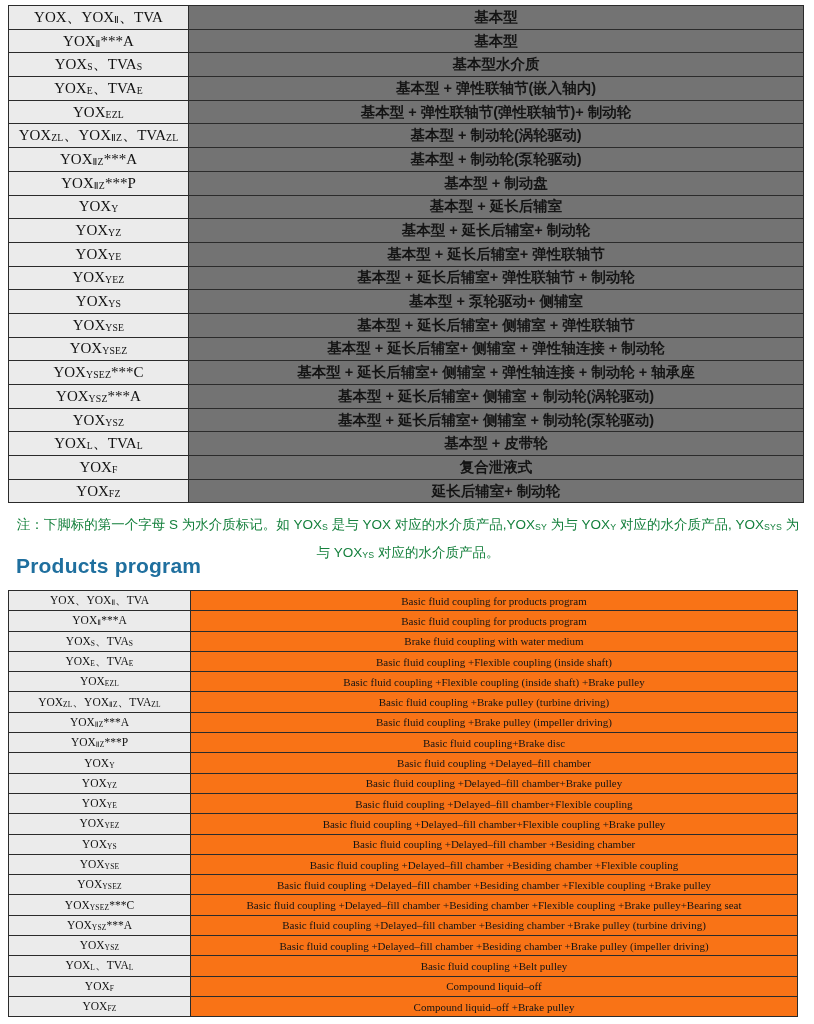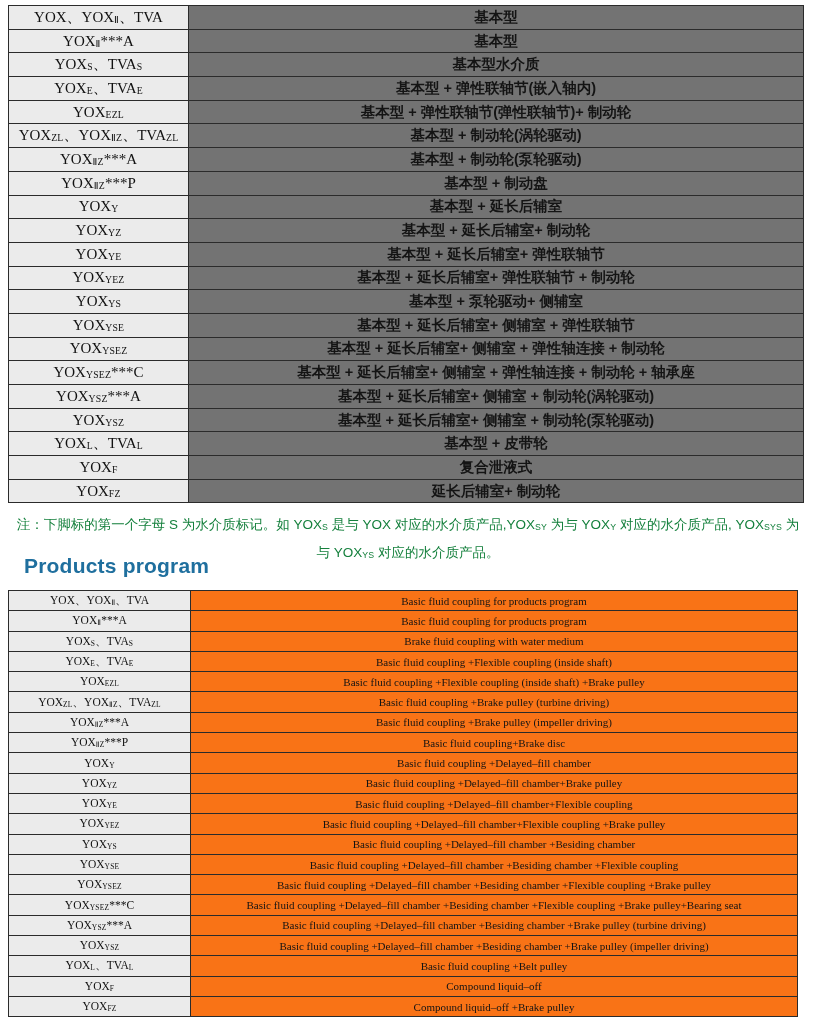--- a/index.html
+++ b/index.html
@@ -29,21 +29,21 @@
   
   .note {
     position:absolute; left:10px; top:512px; width:796px;
     font-size:13.5px; line-height:25px; color:#15803d;
     font-family:"Liberation Sans", sans-serif;
     text-align:center;
   }
 
   
   .section-heading {
-    position:absolute; left:24px; top:554px;
+    position:absolute; left:16px; top:554px;
     font-size:21px; font-weight:800; letter-spacing:0.2px;
     color:#1f6f9e; font-family:"Liberation Sans", sans-serif;
   }
 
   
   .bottom-table { position:absolute; left:8px; top:590px; width:790px; }
   .bottom-table tr { height:20.3px; }
   .bottom-table td { border:1px solid #2b2b2b; padding:0 8px; vertical-align:middle; }
   .bottom-table .model-cell {
     width:182px; background:#ebebeb;

